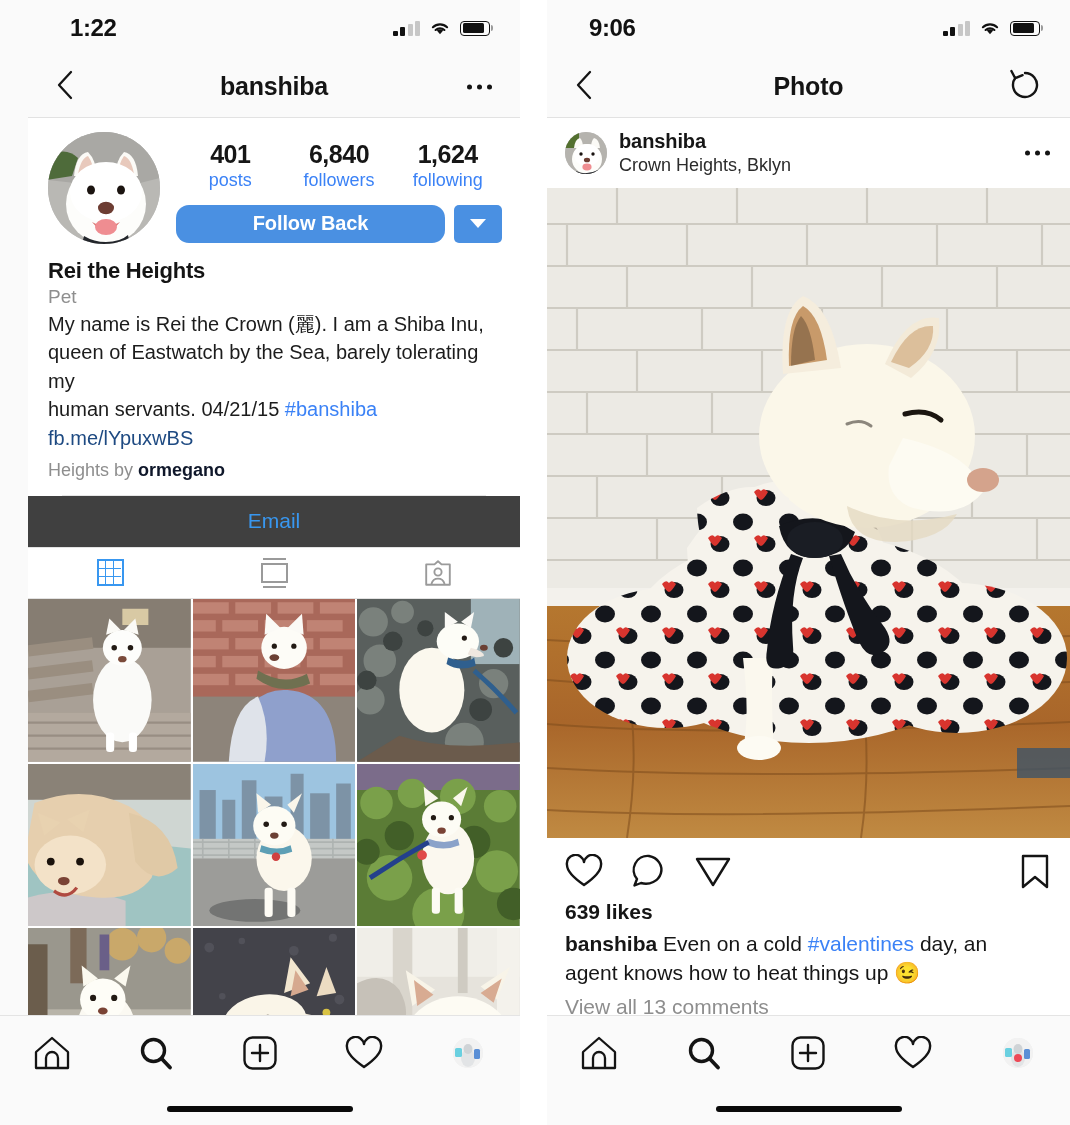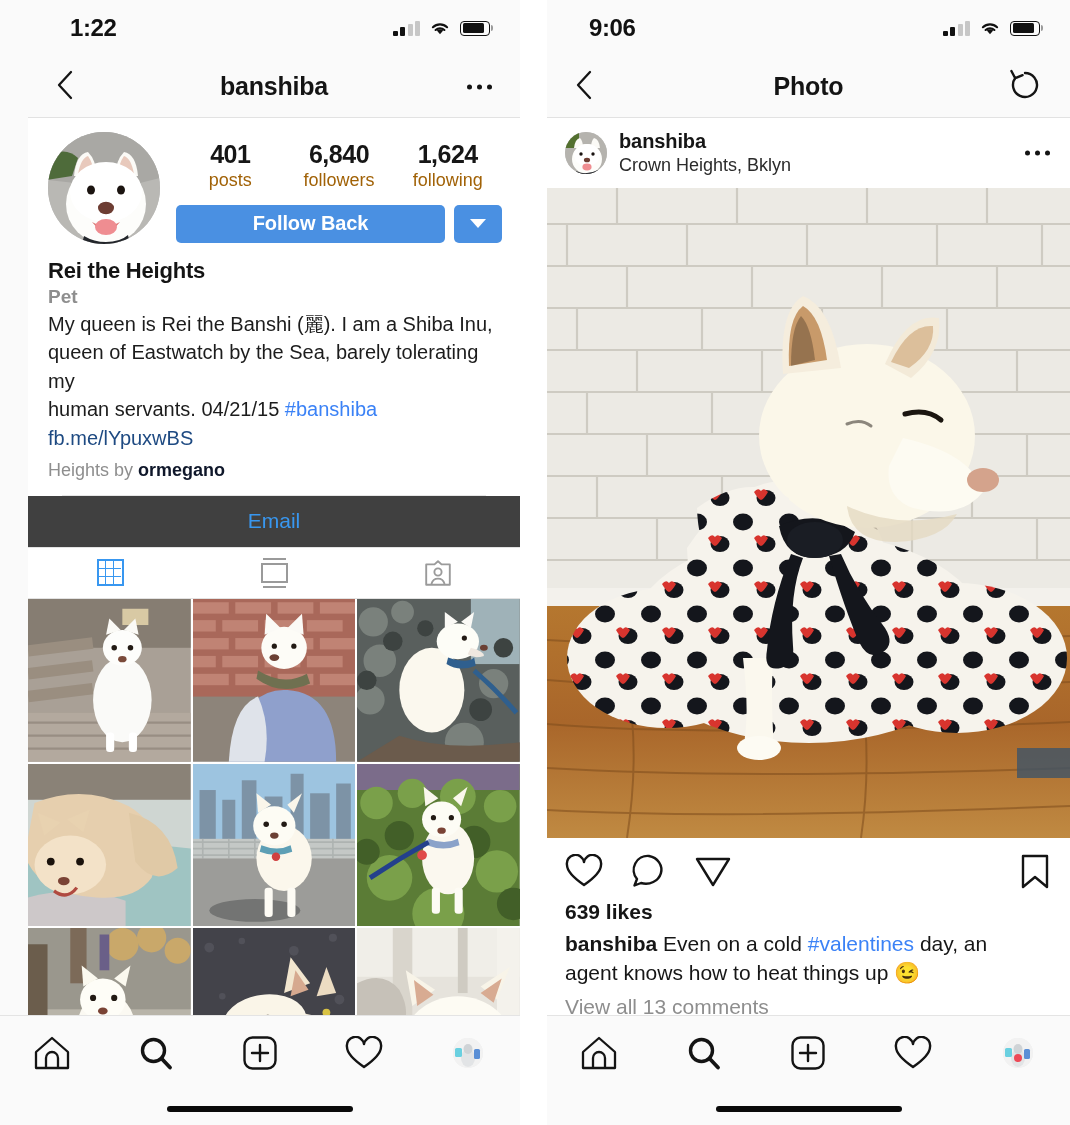--- a/index.html
+++ b/index.html
@@ -73,38 +73,38 @@
   .avatar-lg {
     width: 112px; height:112px; border-radius:50%;
     flex: 0 0 112px;
     overflow:hidden; position:relative;
     background:#bdbdbd;
   }
   .profile-right { flex:1; padding-left: 16px; }
   .stats { display:flex; justify-content:space-around; padding: 8px 0 4px 0; }
   .stat { text-align:center; flex:1; }
   .stat .num { font-size: 25px; font-weight:700; color:#161616; letter-spacing:-0.5px; line-height:1.15; }
-  .stat .lbl { font-size: 18px; color:#a16207; margin-top:1px; }
+  .stat .lbl { font-size: 18px; color:#3b82f6; margin-top:1px; }
   .actions { display:flex; gap: 9px; padding: 10px 0 0 0; }
   .btn-follow {
-    flex:1; height: 38px; background:#4a90e2; border-radius:5px;
+    flex:1; height: 38px; background:#4a90e2; border-radius:13px;
     color:#fff; font-size:20px; font-weight:700;
     display:flex; align-items:center; justify-content:center;
     letter-spacing: -0.1px;
   }
   .btn-caret {
     width: 48px; height:38px; background:#4a90e2; border-radius:5px;
     display:flex; align-items:center; justify-content:center;
   }
   .caret { width:0;height:0;border-left:8px solid transparent;border-right:8px solid transparent;border-top:9px solid #fff; }
 
   
   .bio { padding: 14px 20px 0 20px; background:#fff; }
   .bio .name { font-size:22px; font-weight:700; color:#141414; letter-spacing:-0.2px; }
-  .bio .cat  { font-size:19px; color:#8e8e8e; margin-top: 2px; font-weight: bold; }
+  .bio .cat  { font-size:19px; color:#8e8e8e; margin-top: 2px; }
   .bio .desc { font-size:20px; color:#1c1c1c; line-height:1.42; margin-top: 2px; }
   .link { color:#3b82f6; }
   .bio .url { font-size:20px; color:#1e4a82; line-height:1.42; }
   .bio .followedby { font-size:18px; color:#8e8e8e; margin-top: 8px; }
   .bio .followedby b { color:#0f172a; font-weight:700; }
 
   .hr-thin { height:1px; background:#e6e6e6; margin: 14px 14px 0 14px; }
   .email-row {
     text-align:center; padding: 13px 0 14px 0;
     font-size:21px; color:#3897f0; background:#404040;
@@ -259,21 +259,21 @@
             <div class="caret"></div>
           </div>
         </div>
       </div>
     </div>
 
     <div class="bio">
       <div class="name">Rei the Heights</div>
       <div class="cat">Pet</div>
       <div class="desc">
-        <span>My queen is Rei the Banshi (麗). I am a Shiba Inu,</span><br>
+        <span>My name is Rei the Crown (麗). I am a Shiba Inu,</span><br>
         <span>queen of Eastwatch by the Sea, barely tolerating my</span><br>
         <span>human servants. 04/21/15 </span><span class="link">#banshiba</span>
       </div>
       <div class="url">fb.me/lYpuxwBS</div>
       <div class="followedby">
         <span>Heights by </span><b>ormegano</b>
       </div>
       <div class="hr-thin"></div>
     </div>
 

